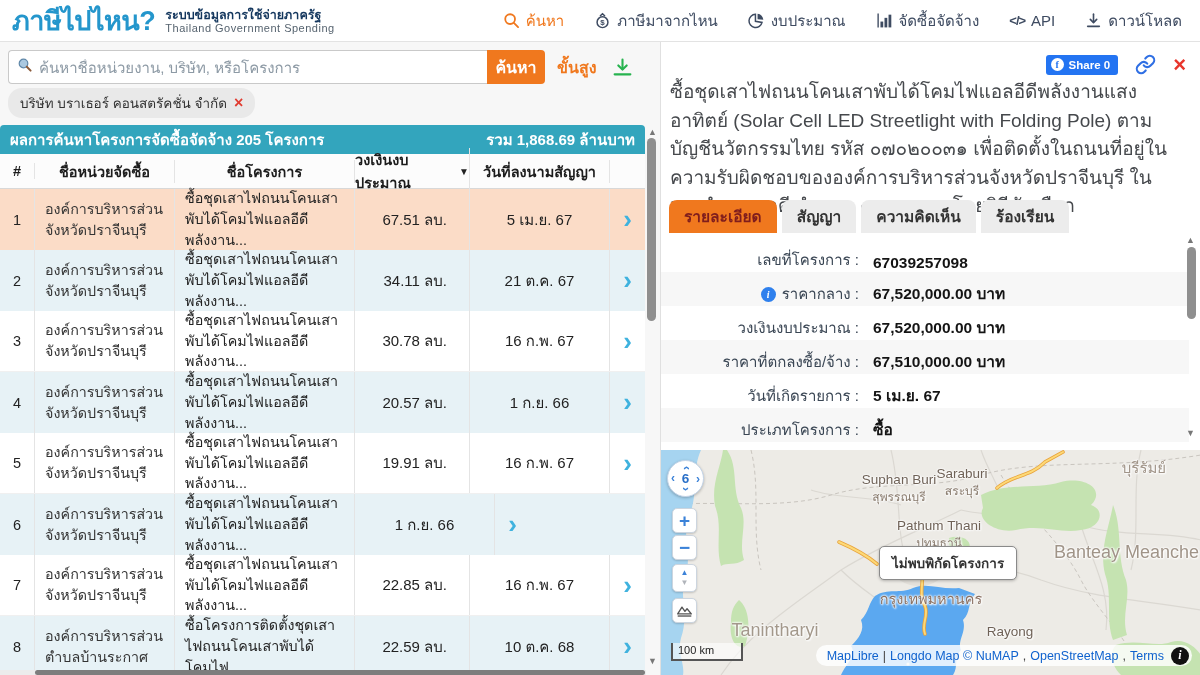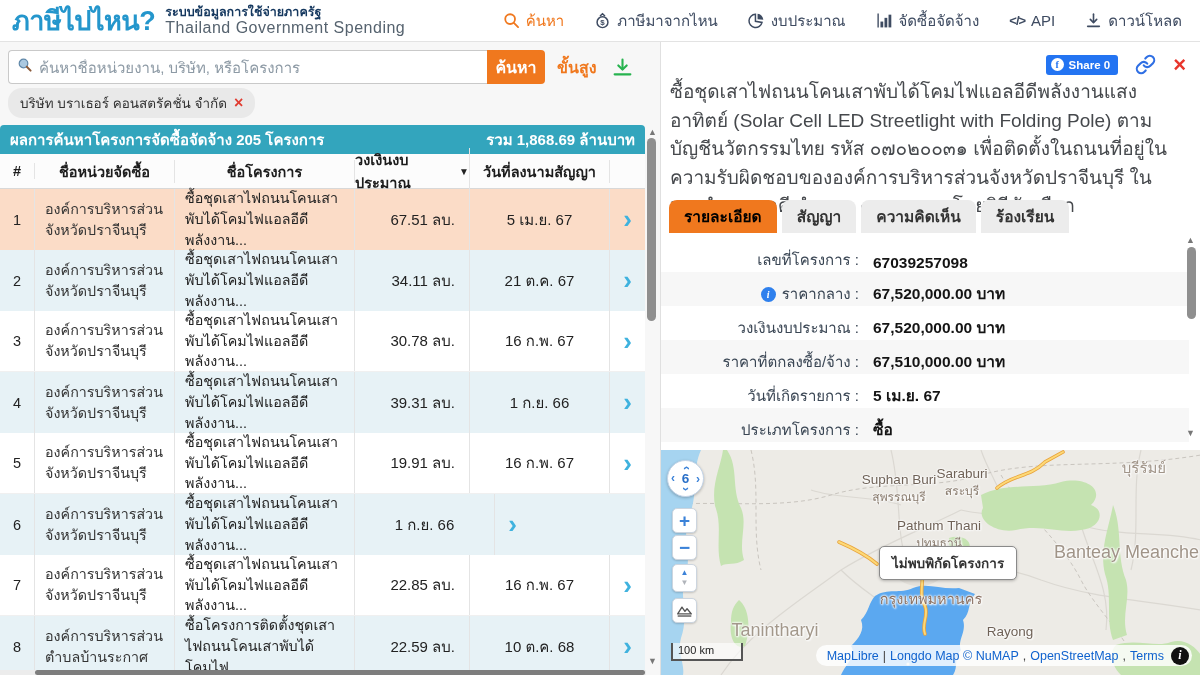--- a/index.html
+++ b/index.html
@@ -5,21 +5,21 @@
   * { margin:0; padding:0; box-sizing:border-box; }
   html,body { width:1200px; height:675px; font-family:"Liberation Sans", sans-serif; background:#fff; overflow:hidden; }
   .app { position:relative; width:1200px; height:675px; background:#fff; }
 
   
   .topbar { position:absolute; top:0; left:0; width:1200px; height:42px; background:#fff; border-bottom:1px solid #e3e3e3; display:flex; align-items:center; }
   .brand { display:flex; align-items:center; gap:10px; padding-left:12px; }
   .logo { font-size:27px; font-weight:bold; color:#2496cc; letter-spacing:-.5px; }
   .brand-sub { line-height:1.15; padding-top:2px; }
   .brand-sub .th { font-size:12.5px; color:#14375e; font-weight:bold; }
-  .brand-sub .en { font-size:16px; color:#56636f; letter-spacing:.5px; }
+  .brand-sub .en { font-size:11px; color:#56636f; letter-spacing:.5px; }
   .nav { margin-left:auto; display:flex; align-items:center; gap:30px; padding-right:18px; }
   .nav-item { display:flex; align-items:center; gap:6px; font-size:15px; color:#3e4b61; cursor:pointer; white-space:nowrap; }
   .nav-item svg { display:block; }
   .nav-item.active { color:#f0781e; }
   .api-glyph { font-weight:bold; font-size:13px; letter-spacing:-1px; }
 
   
   .left-panel { position:absolute; top:42px; left:0; width:660px; height:633px; background:#f7f7f7; overflow:hidden; }
   .search-row { position:absolute; top:8px; left:8px; width:636px; height:34px; display:flex; align-items:center; }
   .search-box { flex:0 0 479px; height:34px; background:#fff; border:1px solid #c9c9c9; border-right:none; border-radius:4px 0 0 4px; display:flex; align-items:center; padding:0 8px; gap:6px; }
@@ -38,21 +38,21 @@
   .tbody { position:absolute; top:147px; left:0; width:645px; }
   .trow { display:flex; height:61px; cursor:pointer; }
   .trow.sel { background:#fbdcc7; }
   .trow.alt { background:#e7f2f6; }
   .trow.plain { background:#fff; border-bottom:1px solid #f0f0f0; }
   .c { border-right:1px solid #e4e4e4; display:flex; align-items:center; }
   .c:last-child { border-right:none; }
   .c-no { width:35px; justify-content:center; font-size:14.5px; color:#222; }
   .c-agency { width:140px; padding:6px 10px; font-size:14.3px; color:#333; line-height:1.45; }
   .c-project { width:180px; padding:6px 10px; font-size:14.3px; color:#222; line-height:1.45; }
-  .c-budget { width:115px; justify-content:flex-end; padding-right:14px; font-size:15px; color:#222; }
+  .c-budget { width:115px; justify-content:flex-end; padding-right:22px; font-size:15px; color:#222; }
   .c-date { width:140px; justify-content:center; font-size:15px; color:#222; }
   .c-chev { width:35px; justify-content:center; color:#3fb2de; font-size:26px; font-weight:bold; }
   .h-no { width:35px; justify-content:center; }
   .h-agency { width:140px; justify-content:center; }
   .h-project { width:180px; justify-content:center; }
   .h-budget { width:115px; justify-content:center; gap:5px; }
   .h-date { width:140px; justify-content:center; }
   .h-chev { width:35px; }
   .sort { font-size:10px; color:#222; }
 
@@ -65,21 +65,21 @@
   
   .right-panel { position:absolute; top:42px; left:660px; width:540px; height:408px; background:#fff; border-left:1px solid #e0e0e0; overflow:hidden; }
   .share-row { position:absolute; top:12px; right:14px; display:flex; align-items:center; gap:17px; }
   .fb-btn { display:flex; align-items:center; gap:5px; background:#2374f2; color:#fff; border-radius:3px; height:20px; padding:0 8px 0 5px; font-size:11.5px; font-weight:bold; cursor:pointer; }
   .fb-logo { width:13px; height:13px; background:#fff; color:#2374f2; border-radius:50%; font-size:10px; font-weight:bold; display:flex; align-items:center; justify-content:center; font-family:"Liberation Serif", serif; }
   .link-ic { cursor:pointer; display:flex; }
   .close-x { color:#e8362c; font-size:22px; font-weight:bold; line-height:18px; cursor:pointer; }
   .proj-title { position:absolute; top:36px; left:9px; width:504px; font-size:19px; line-height:28.5px; color:#45484c; }
   .tabs { position:absolute; top:158px; left:8px; display:flex; gap:5px; }
   .tab { height:33px; display:flex; align-items:center; padding:0 15px; background:#ececec; color:#333; font-size:15.5px; font-weight:bold; border-radius:8px 8px 0 0; cursor:pointer; }
-  .tab.active { background:#f0781e; color:#000000; }
+  .tab.active { background:#f0781e; color:#7f1d1d; }
   .fields { position:absolute; top:196px; left:0; width:528px; }
   .frow { display:flex; align-items:flex-end; height:34px; }
   .frow:nth-child(even) { background:#f7f7f7; }
   .flabel { width:212px; text-align:right; padding-right:14px; font-size:15px; color:#3a4654; display:flex; justify-content:flex-end; align-items:center; gap:6px; }
   .fvalue { font-size:15.5px; font-weight:bold; color:#141414; }
   .info-ic { width:15px; height:15px; border-radius:50%; background:#2f80ed; color:#fff; font-size:10px; font-weight:bold; font-family:"Liberation Serif", serif; font-style:italic; display:flex; align-items:center; justify-content:center; flex:0 0 15px; cursor:pointer; }
   .dscroll-up { position:absolute; top:193px; right:5px; font-size:9px; color:#777; }
   .dscroll-thumb { position:absolute; top:205px; right:4px; width:9px; height:72px; background:#8f8f8f; border-radius:5px; }
   .dscroll-dn { position:absolute; top:386px; right:5px; font-size:9px; color:#777; }
 
@@ -251,21 +251,21 @@
         <div class="c c-agency">องค์การบริหารส่วนจังหวัดปราจีนบุรี</div>
         <div class="c c-project">ซื้อชุดเสาไฟถนนโคนเสาพับได้โคมไฟแอลอีดีพลังงาน...</div>
         <div class="c c-budget">30.78 ลบ.</div>
         <div class="c c-date">16 ก.พ. 67</div>
         <div class="c c-chev">›</div>
       </div>
       <div class="trow alt">
         <div class="c c-no">4</div>
         <div class="c c-agency">องค์การบริหารส่วนจังหวัดปราจีนบุรี</div>
         <div class="c c-project">ซื้อชุดเสาไฟถนนโคนเสาพับได้โคมไฟแอลอีดีพลังงาน...</div>
-        <div class="c c-budget">39.31 ลบ.</div>
+        <div class="c c-budget">20.57 ลบ.</div>
         <div class="c c-date">1 ก.ย. 66</div>
         <div class="c c-chev">›</div>
       </div>
       <div class="trow plain">
         <div class="c c-no">5</div>
         <div class="c c-agency">องค์การบริหารส่วนจังหวัดปราจีนบุรี</div>
         <div class="c c-project">ซื้อชุดเสาไฟถนนโคนเสาพับได้โคมไฟแอลอีดีพลังงาน...</div>
         <div class="c c-budget">19.91 ลบ.</div>
         <div class="c c-date">16 ก.พ. 67</div>
         <div class="c c-chev">›</div>

